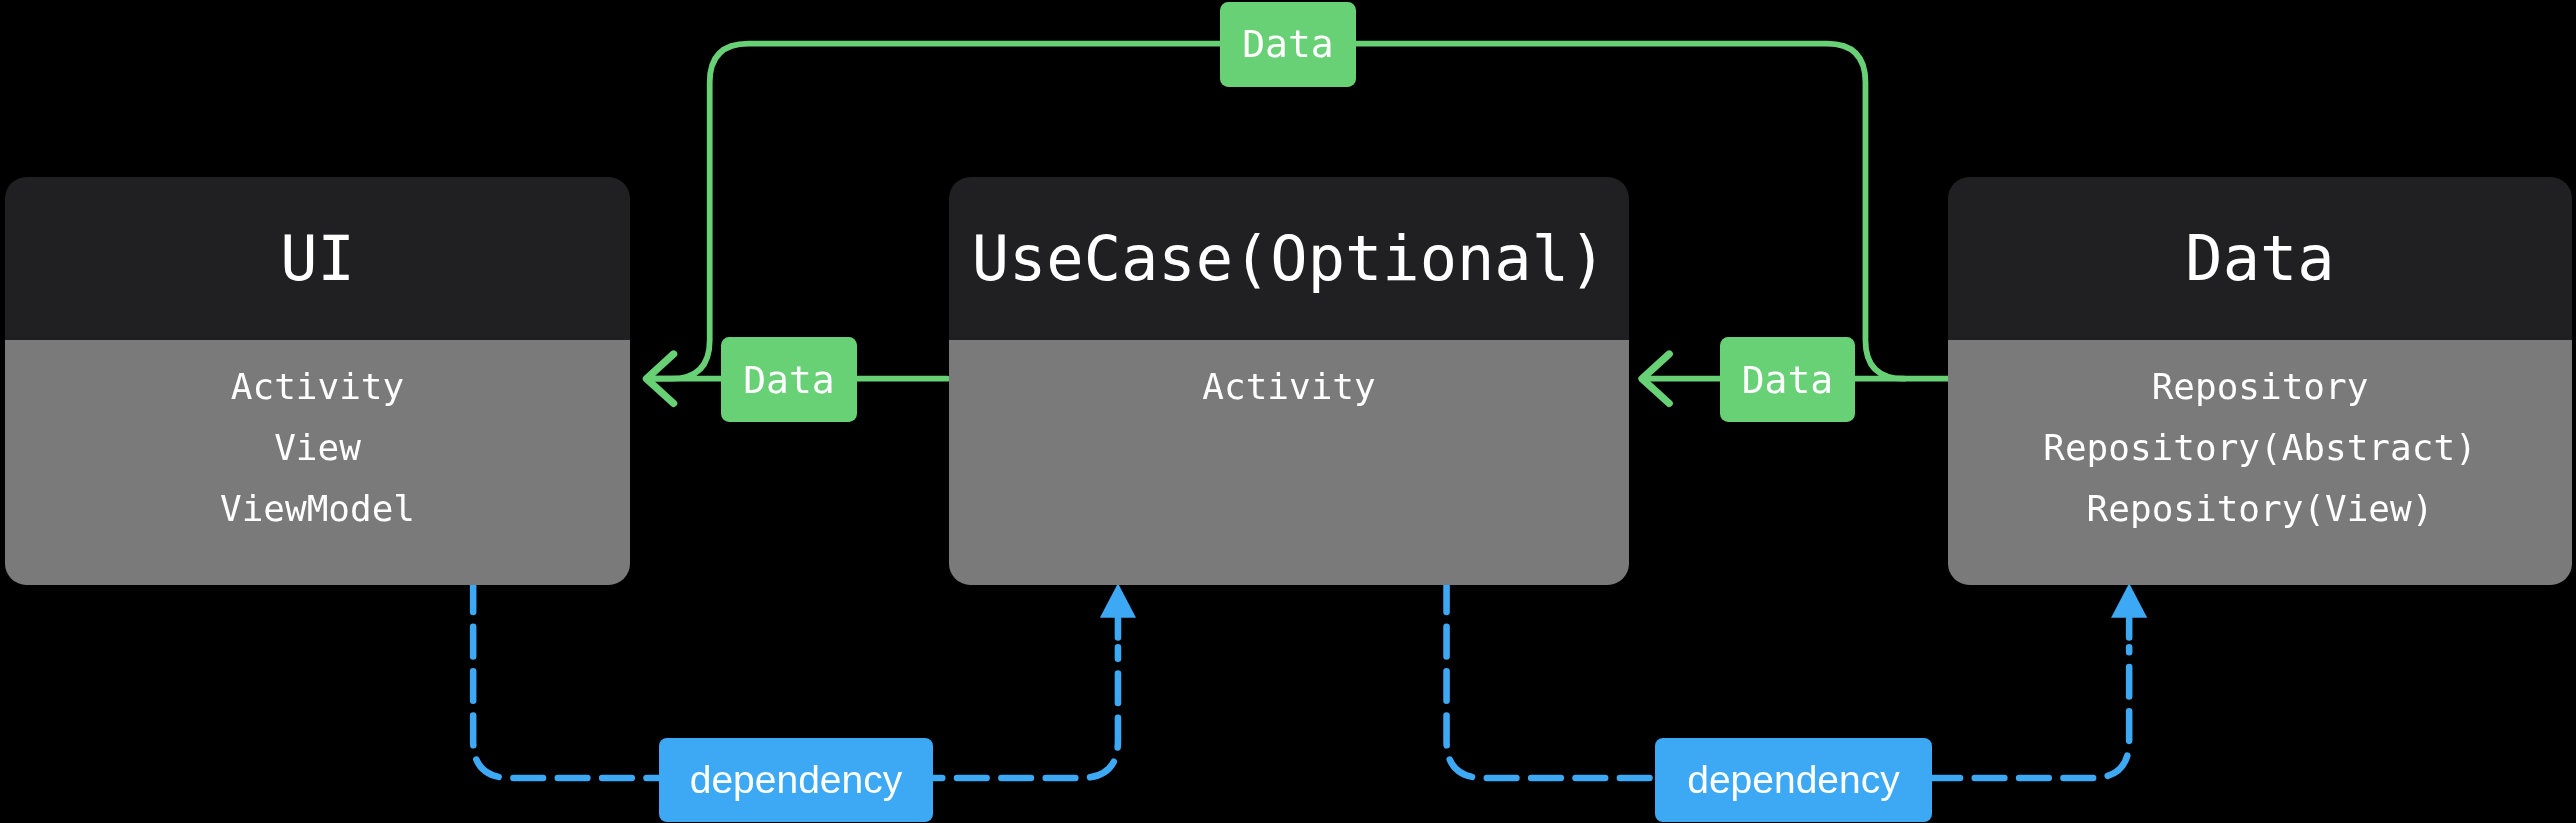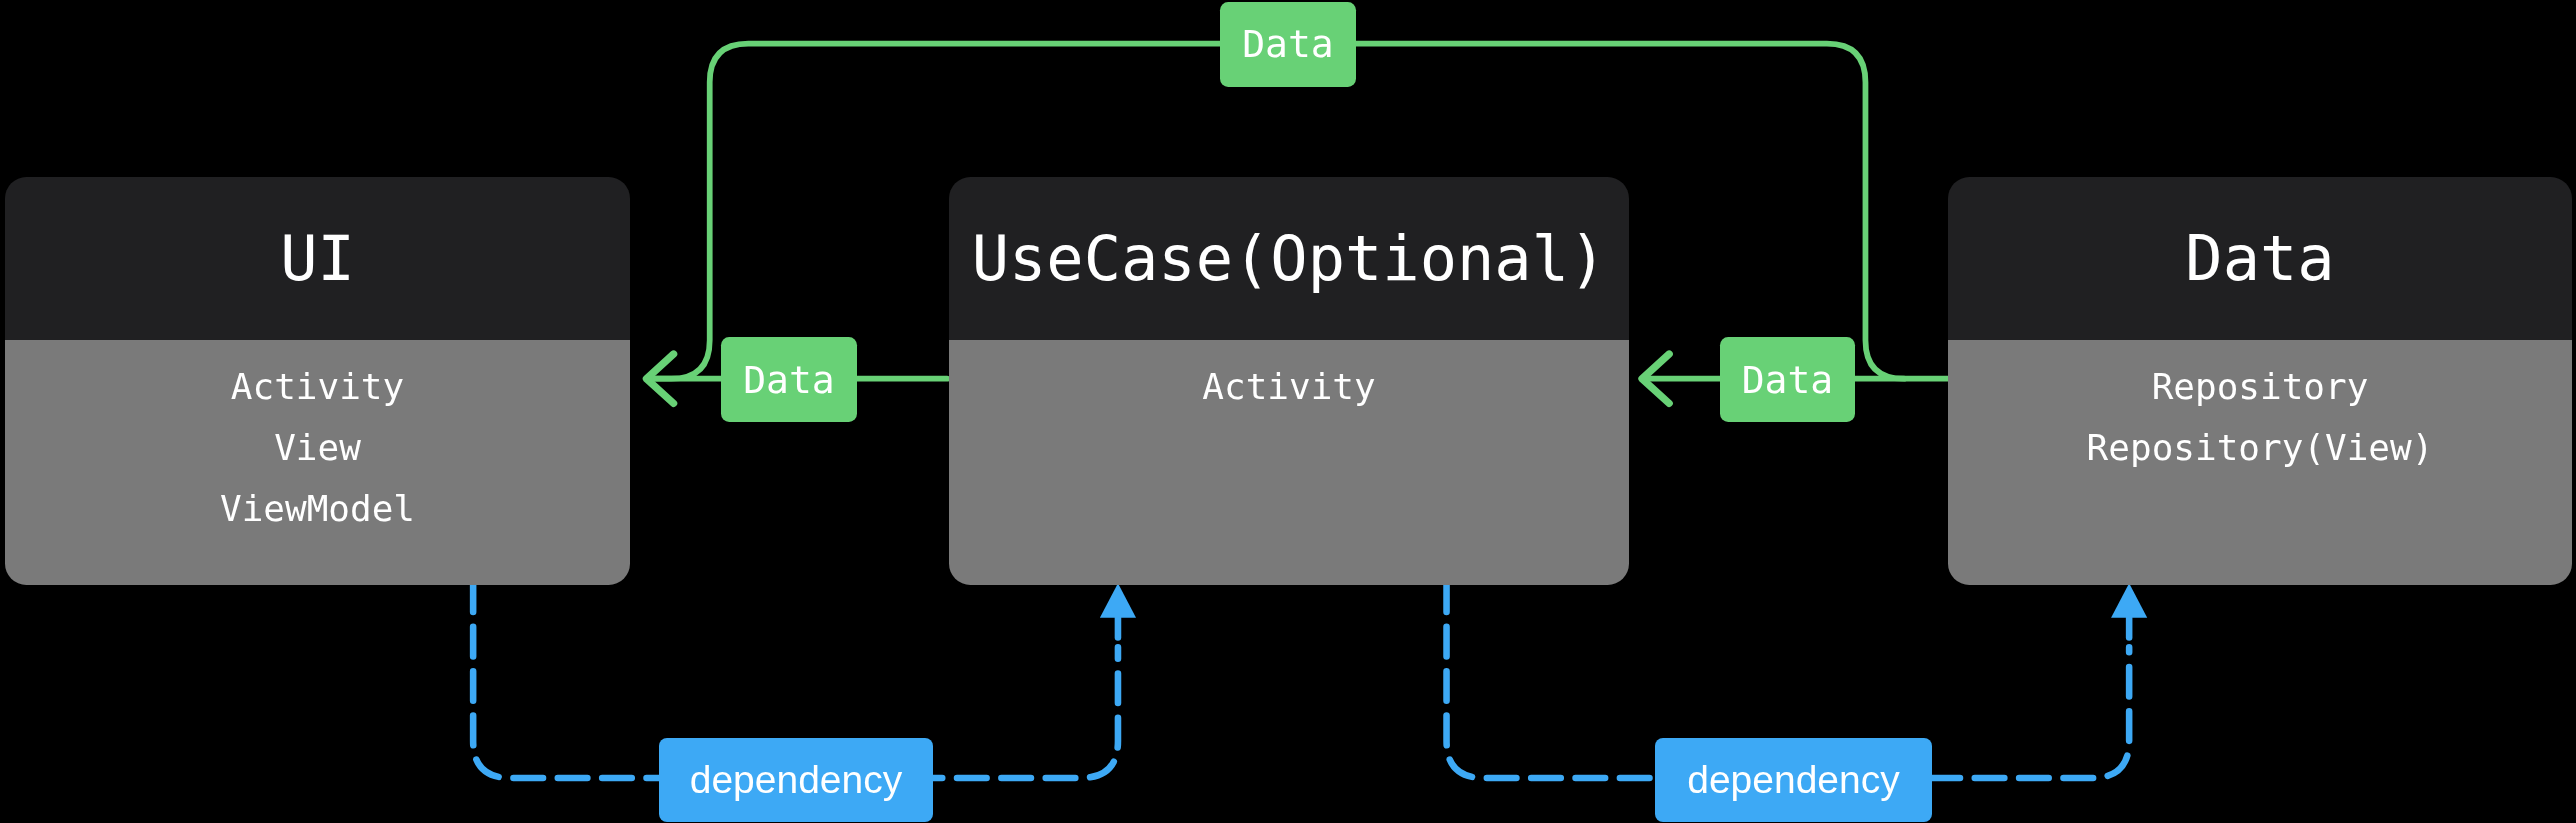--- a/index.html
+++ b/index.html
@@ -119,20 +119,21 @@
     <div class="box-header">UseCase(Optional)</div>
     <div class="box-body">
       <div>Activity</div>
     </div>
   </div>
 
   <div class="layer-box" id="box-data">
     <div class="box-header">Data</div>
     <div class="box-body">
       <div>Repository</div>
+      <div>Repository(Abstract)</div>
       <div>Repository(View)</div>
     </div>
   </div>
 
   <div class="flow-badge" id="flow-badge-top">Data</div>
   <div class="flow-badge" id="flow-badge-domain-ui">Data</div>
   <div class="flow-badge" id="flow-badge-data-domain">Data</div>
 
   <div class="dep-badge" id="dep-badge-left">dependency</div>
   <div class="dep-badge" id="dep-badge-right">dependency</div>

